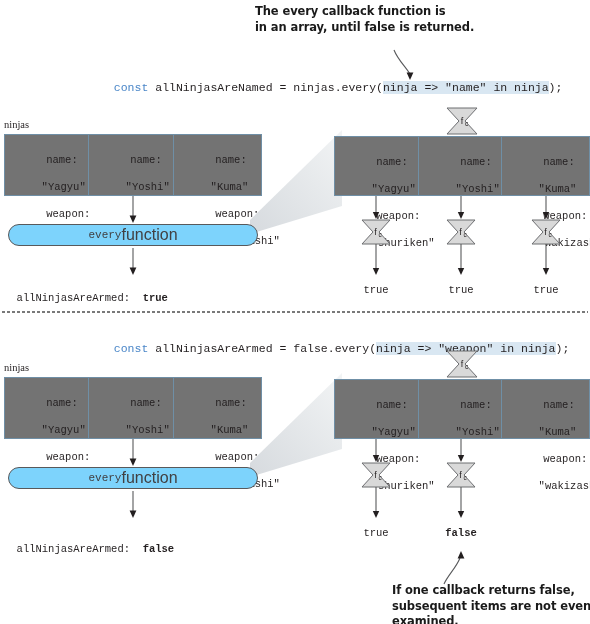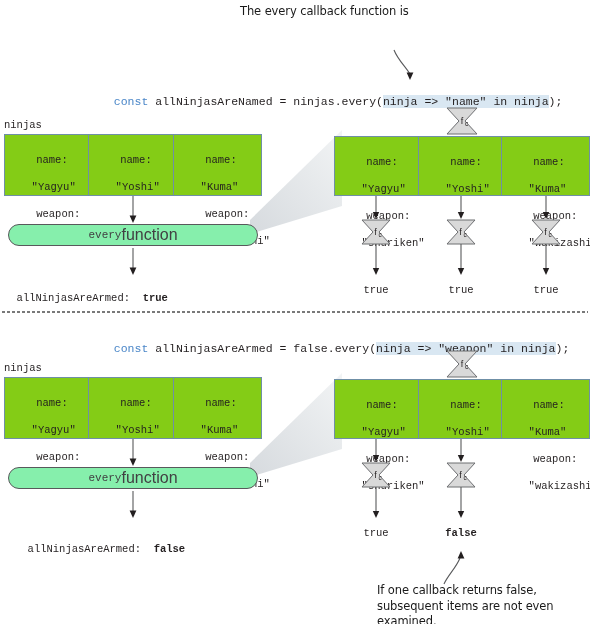--- a/index.html
+++ b/index.html
@@ -8,65 +8,66 @@
     background:#ffffff;
     font-family:"Liberation Sans",sans-serif;
     color:#231f20;
     overflow:hidden;
   }
   .abs{position:absolute;}
 
   
   .caption{
     font-family:"DejaVu Sans",sans-serif;
-    font-weight:normal;
+    font-weight:bold;
     font-size:11.5px;
     line-height:15.5px;
     color:#1a1a1a;
     letter-spacing:-0.1px;
+    margin-left:15px;
   }
 
   
   .code{
     font-family:"Liberation Mono","DejaVu Sans Mono",monospace;
     font-size:11.5px;
     color:#231f20;
     white-space:pre;
   }
   .code .kw{color:#4a86c8;}
   .hl{background:#d9e7f2;}
 
   
   .arr{position:absolute;display:flex;}
   .obj{
     box-sizing:border-box;
     border:1px solid #6f8fa6;
-    background:#84cc16;
+    background:#737373;
     font-family:"Liberation Mono","DejaVu Sans Mono",monospace;
     font-size:10.5px;
     line-height:13.5px;
     color:#231f20;
-    padding:5px 6px 4px 6px;
+    padding:5px 6px 4px 16px;
     white-space:pre;
   }
   .obj + .obj{border-left:none;}
   .ind{display:block;padding-left:8px;}
 
   .arrlabel{
-    font-family:Liberation Mono, monospace;
+    font-family:Liberation Serif, serif;
     font-size:10.5px;color:#231f20;
   }
 
   
   .pill{
     position:absolute;
     box-sizing:border-box;
     border:1px solid #58595b;
     border-radius:14px;
-    background:#86efac;
+    background:#7dd3fc;
     display:flex;align-items:center;justify-content:center;
     font-size:11px;color:#414042;
   }
   .pill .mono{
     font-family:"Liberation Mono","DejaVu Sans Mono",monospace;
     font-size:11px;
   }
   .pill .sans{font-family:"Liberation Sans",sans-serif;font-size:16px;}
 
   
@@ -83,28 +84,29 @@
   }
   .tl.bold{font-weight:bold;}
 
   svg{display:block;overflow:visible;}
 </style>
 </head>
 <body>
 
 <div class="abs caption" style="left:240px;top:4px;width:250px;">
   <div>The every callback function is</div>
+  <div>in an array, until false is returned.</div>
 </div>
 
 <svg class="abs" style="left:392px;top:48px;" width="40" height="34" viewBox="0 0 40 34">
   <path d="M2,2 C6,12 13,18 18,26" fill="none" stroke="#58595b" stroke-width="1.1"></path>
   <path d="M18,32 l-3.4,-7.4 h6.8 z" fill="#231f20"></path>
 </svg>
 
-<div class="abs code" style="left:100px;top:82px;">
+<div class="abs code" style="left:100px;top:68px;">
   <span class="kw">const</span><span> allNinjasAreNamed = ninjas.every(</span><span class="hl">ninja =&gt; "name" in ninja</span><span>);</span>
 </div>
 
 <div class="abs arrlabel" style="left:4px;top:119px;">ninjas</div>
 
 <div class="arr" style="left:4px;top:134px;">
   <div class="obj" style="width:85px;height:62px;">
     <span>name:</span>
     <span class="ind">  "Yagyu"</span>
     <span>weapon:</span>
@@ -257,21 +259,21 @@
 <div class="pill" style="left:8px;top:467px;width:250px;height:22px;">
   <span class="mono">every</span>
     <span class="sans"> function</span>
 </div>
 
 <svg class="abs" style="left:126px;top:491px;" width="14" height="28" viewBox="0 0 14 28">
   <line x1="7" y1="0" x2="7" y2="21" stroke="#58595b" stroke-width="1.1"></line>
   <path d="M7,27 l-3.4,-7.4 h6.8 z" fill="#231f20"></path>
 </svg>
 
-<div class="abs result" style="left:15px;top:531px;">
+<div class="abs result" style="left:4px;top:531px;">
   <span>allNinjasAreArmed:</span><span>  </span><b>false</b>
 </div>
 
 <svg class="abs" style="left:443px;top:349px;" width="38" height="30" viewBox="0 0 38 30">
   <path d="M4,2 L34,2 L22,15 L34,28 L4,28 L16,15 Z" fill="#d9d9d9" stroke="#6d6e71" stroke-width="1"></path>
   <text x="19" y="17.5" font-family="Liberation Sans, sans-serif" font-size="9" fill="#231f20" text-anchor="middle">f</text>
   <text x="23.5" y="19.5" font-family="Liberation Sans, sans-serif" font-size="6.5" fill="#231f20" text-anchor="middle">c</text>
 </svg>
 
 <div class="arr" style="left:334px;top:379px;">

